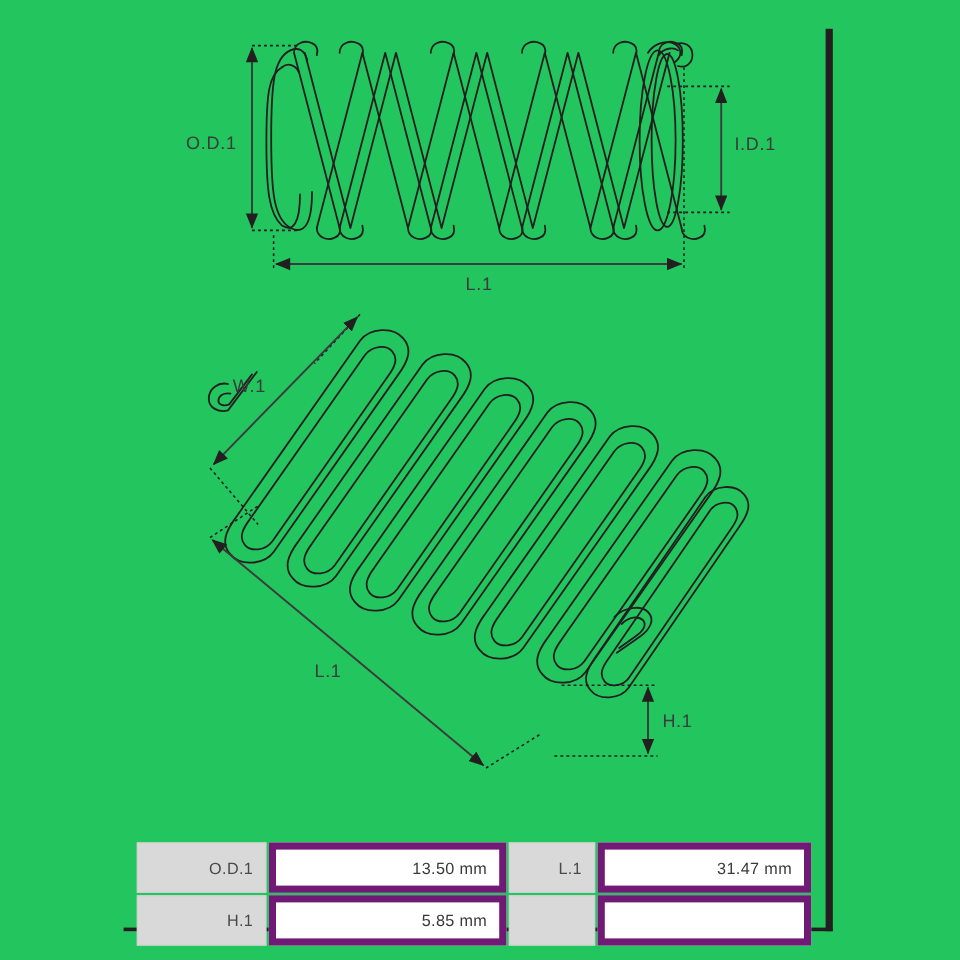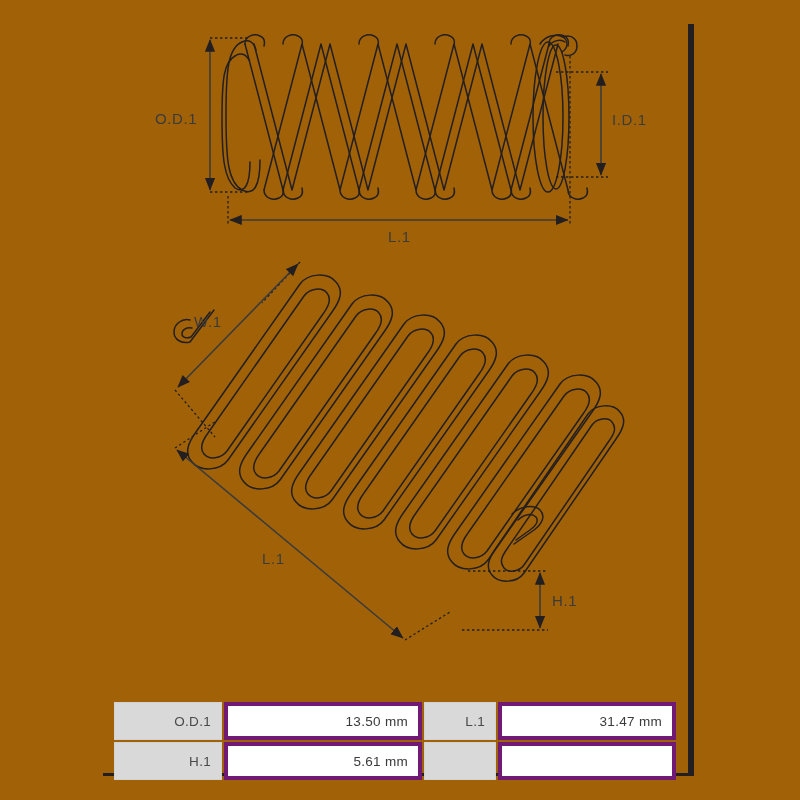--- a/index.html
+++ b/index.html
@@ -10,21 +10,21 @@
   body {
     width: 800px;
     height: 800px;
     font-family: "Liberation Sans", sans-serif;
     overflow: hidden;
   }
   #page {
     position: relative;
     width: 800px;
     height: 800px;
-    background: #a16207;
+    background: #22c55e;
   }
 
   
   .frame-right {
     position: absolute;
     left: 688px;
     top: 24px;
     width: 6px;
     height: 752px;
     background: #231f20;
@@ -57,21 +57,21 @@
     border-collapse: separate;
     border-spacing: 2px;
     font-size: 13.5px;
     color: #3a3a3a;
     table-layout: fixed;
   }
   .spec-table td {
     height: 26px;
     padding: 2px 10px;
     background: #ffffff;
-    border: 4px solid #701a75;
+    border: 6px solid #701a75;
     text-align: right;
     vertical-align: middle;
     letter-spacing: .3px;
   }
   .spec-table td.lbl {
     background: #d9d9d9;
     border: 1px solid #d2d2d2;
     color: #4a4a4a;
   }
   .col-lbl1 { width: 108px; }
@@ -272,20 +272,20 @@
     </colgroup>
     <tbody>
       <tr>
         <td class="lbl">O.D.1</td>
         <td>13.50 mm</td>
         <td class="lbl">L.1</td>
         <td>31.47 mm</td>
       </tr>
       <tr>
         <td class="lbl">H.1</td>
-        <td>5.61 mm</td>
+        <td>5.85 mm</td>
         <td class="lbl"></td>
         <td></td>
       </tr>
     </tbody>
   </table>
 
 </div>
 
 </body></html>

